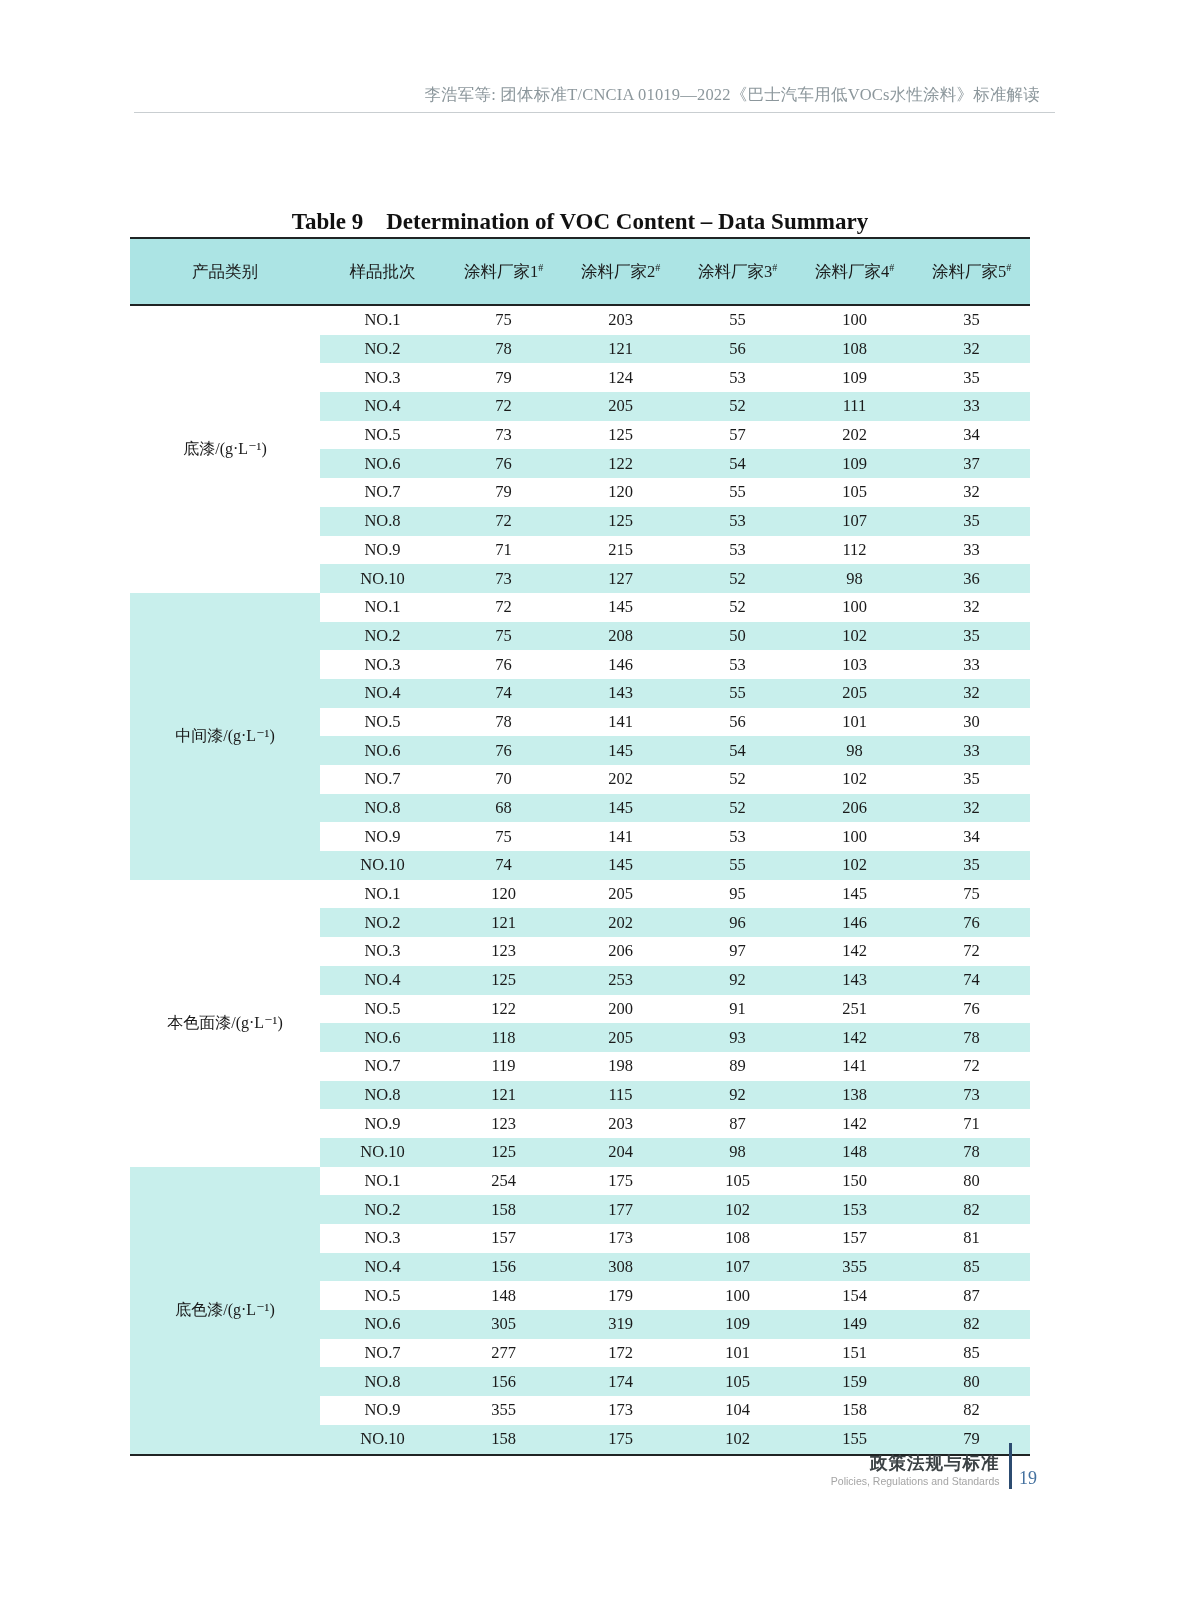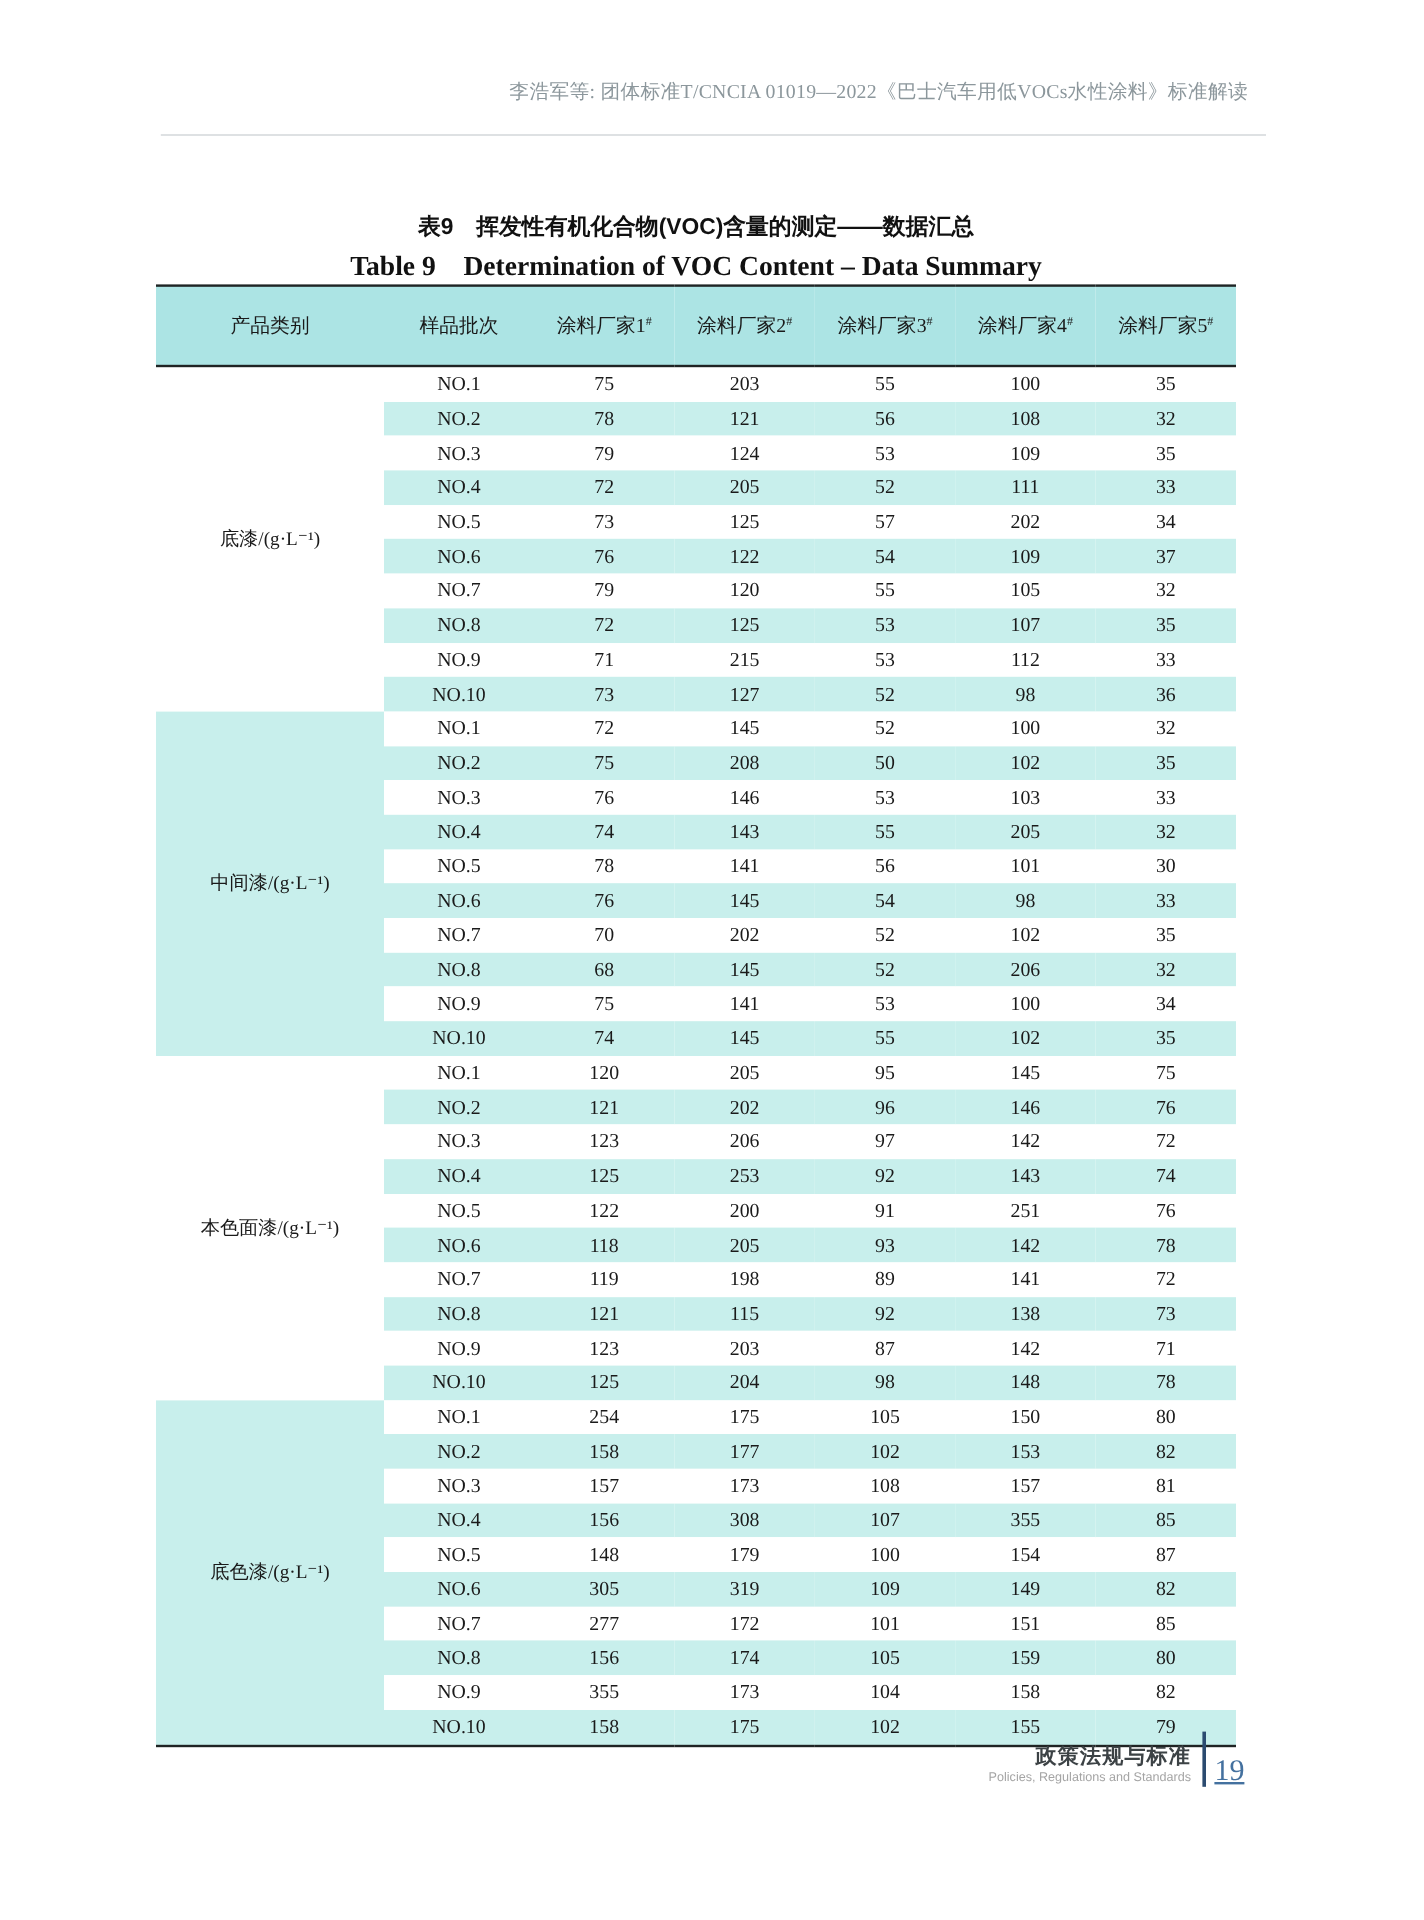--- a/index.html
+++ b/index.html
@@ -10,21 +10,21 @@
     background: #ffffff;
     margin: 0 auto;
     font-family: "Liberation Serif", "DejaVu Serif", serif;
     color: #1a1a1a;
     overflow: hidden;
   }
 
   
   .running-head {
     position: absolute;
-    top: 66px;
+    top: 84px;
     right: 147px;
     font-size: 16.5px;
     color: #8c979c;
     letter-spacing: 0.2px;
     white-space: nowrap;
   }
   .head-rule {
     position: absolute;
     top: 112px;
     left: 134px;
@@ -125,36 +125,34 @@
     line-height: 1.3;
   }
   .footer-bar {
     width: 3.5px;
     background: #2c4b70;
     margin: 0 7px 0 9px;
     height: 46px;
     align-self: flex-end;
   }
   .footer-num {
-    font-size: 25px;
+    font-size: 18px;
     color: #44719f;
     align-self: flex-end;
     line-height: 1.1;
-    text-decoration: underline;
   }
 </style>
 </head>
 <body>
 
 <div class="page">
 
   <div class="running-head">李浩军等: 团体标准T/CNCIA 01019—2022《巴士汽车用低VOCs水性涂料》标准解读</div>
   <div class="head-rule"></div>
 
-  <div class="title-zh">表9 挥发性有机化合物(VOC)含量的测定——数据汇总</div>
   <div class="title-en">Table 9 Determination of VOC Content – Data Summary</div>
 
   <div class="table-wrap">
     <table class="voc">
       <colgroup>
         <col style="width:190px">
         <col style="width:125px">
         <col style="width:117px">
         <col style="width:117px">
         <col style="width:117px">

